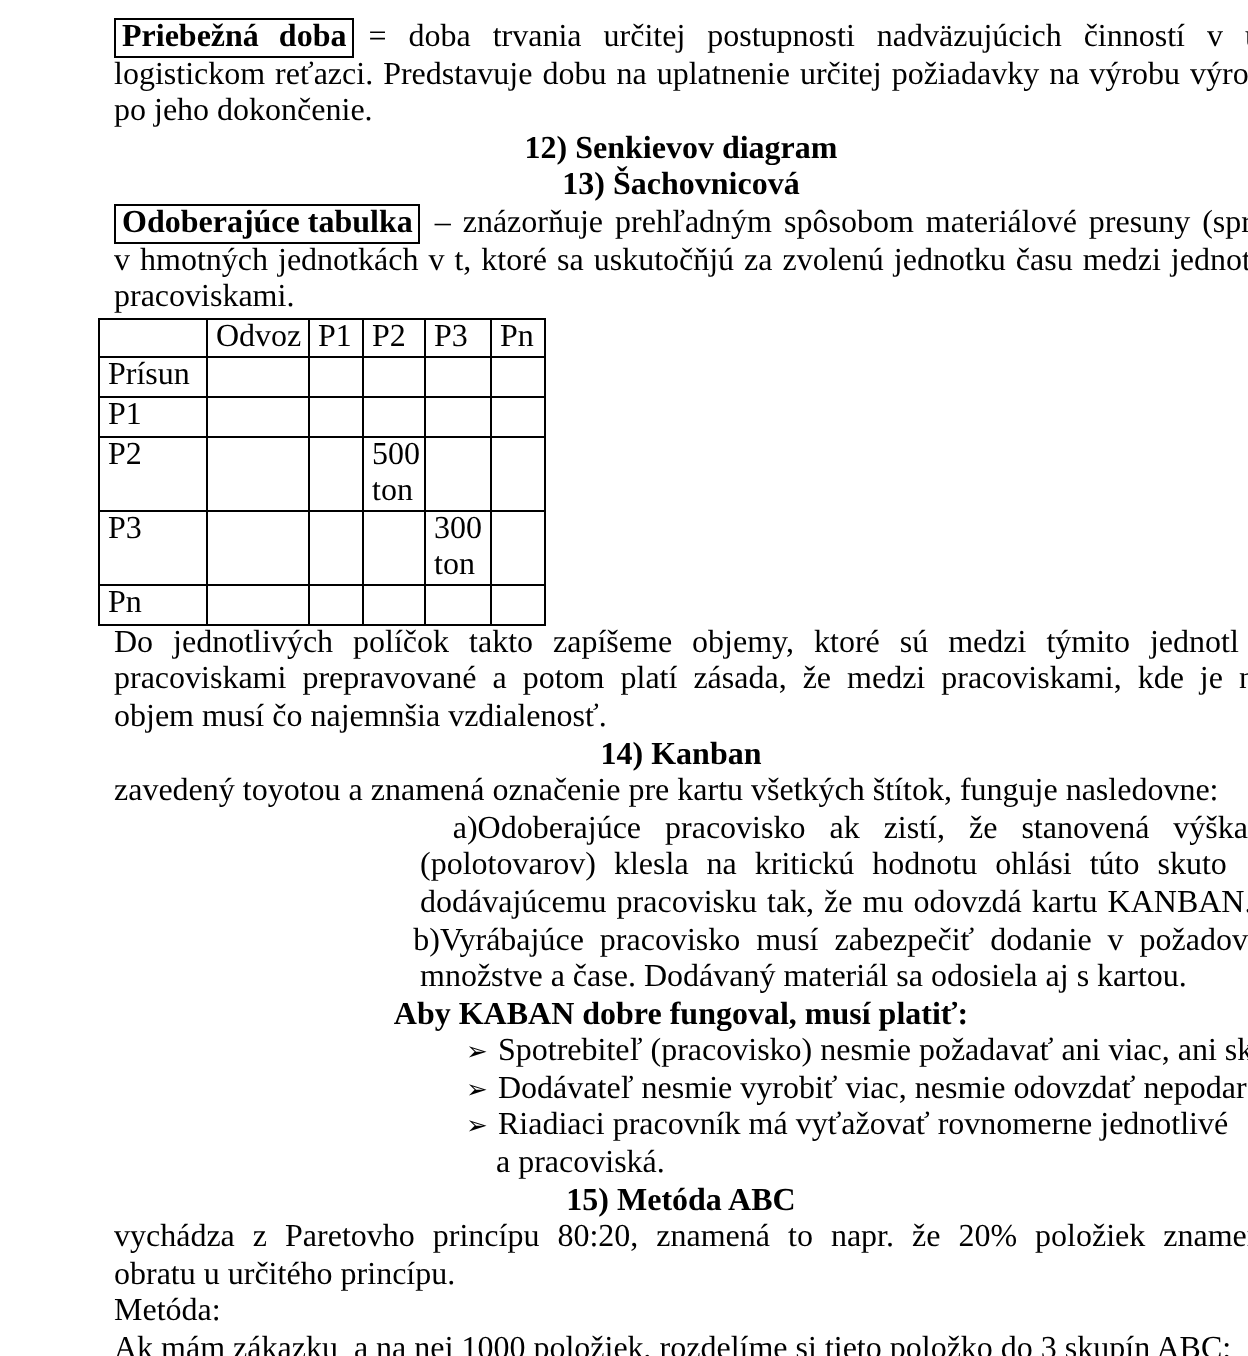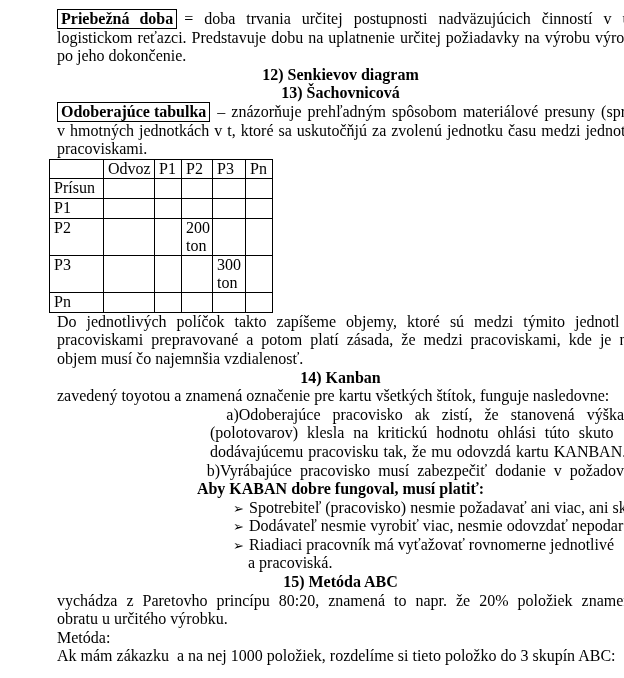--- a/index.html
+++ b/index.html
@@ -84,21 +84,21 @@
         <td></td>
         <td></td>
         <td></td>
         <td></td>
         <td></td>
       </tr>
       <tr class="r-3">
         <td>P2</td>
         <td></td>
         <td></td>
-        <td>200 ton</td>
+        <td>500 ton</td>
         <td></td>
         <td></td>
       </tr>
       <tr class="r-4">
         <td>P3</td>
         <td></td>
         <td></td>
         <td></td>
         <td>300 ton</td>
         <td></td>
@@ -119,28 +119,29 @@
     <div class="line">objem musí čo najemnšia vzdialenosť.</div>
 
     <div class="line bold">14) Kanban</div>
     <div class="line">zavedený toyotou a znamená označenie pre kartu všetkých štítok, funguje nasledovne:</div>
 
     <div class="line indent-a"><span class="marker">a)</span><span class="ws8">Odoberajúce pracovisko ak zistí, že stanovená výška</span></div>
     <div class="line indent-a-cont ws5">(polotovarov) klesla na kritickú hodnotu ohlási túto skuto</div>
     <div class="line indent-a-cont ws1">dodávajúcemu pracovisku tak, že mu odovzdá kartu KANBAN.</div>
 
     <div class="line indent-a"><span class="marker">b)</span><span class="ws4">Vyrábajúce pracovisko musí zabezpečiť dodanie v požadov</span></div>
+    <div class="line indent-a-cont">množstve a čase. Dodávaný materiál sa odosiela aj s kartou.</div>
 
     <div class="line bold">Aby KABAN dobre fungoval, musí platiť:</div>
 
     <div class="line indent-bullet"><span class="arrow">➢</span><span>Spotrebiteľ (pracovisko) nesmie požadavať ani viac, ani sk</span></div>
     <div class="line indent-bullet"><span class="arrow">➢</span><span>Dodávateľ nesmie vyrobiť viac, nesmie odovzdať nepodar</span></div>
     <div class="line indent-bullet"><span class="arrow">➢</span><span>Riadiaci pracovník má vyťažovať rovnomerne jednotlivé</span></div>
     <div class="line indent-bullet-cont">a pracoviská.</div>
 
     <div class="line bold">15) Metóda ABC</div>
     <div class="line ws5">vychádza z Paretovho princípu 80:20, znamená to napr. že 20% položiek znamená</div>
-    <div class="line">obratu u určitého výrobku.</div>
+    <div class="line">obratu u určitého princípu.</div>
     <div class="line">Metóda:</div>
     <div class="line">Ak mám zákazku  a na nej 1000 položiek, rozdelíme si tieto položko do 3 skupín ABC:</div>
 
   </div>
 </div>
 
 </body></html>

